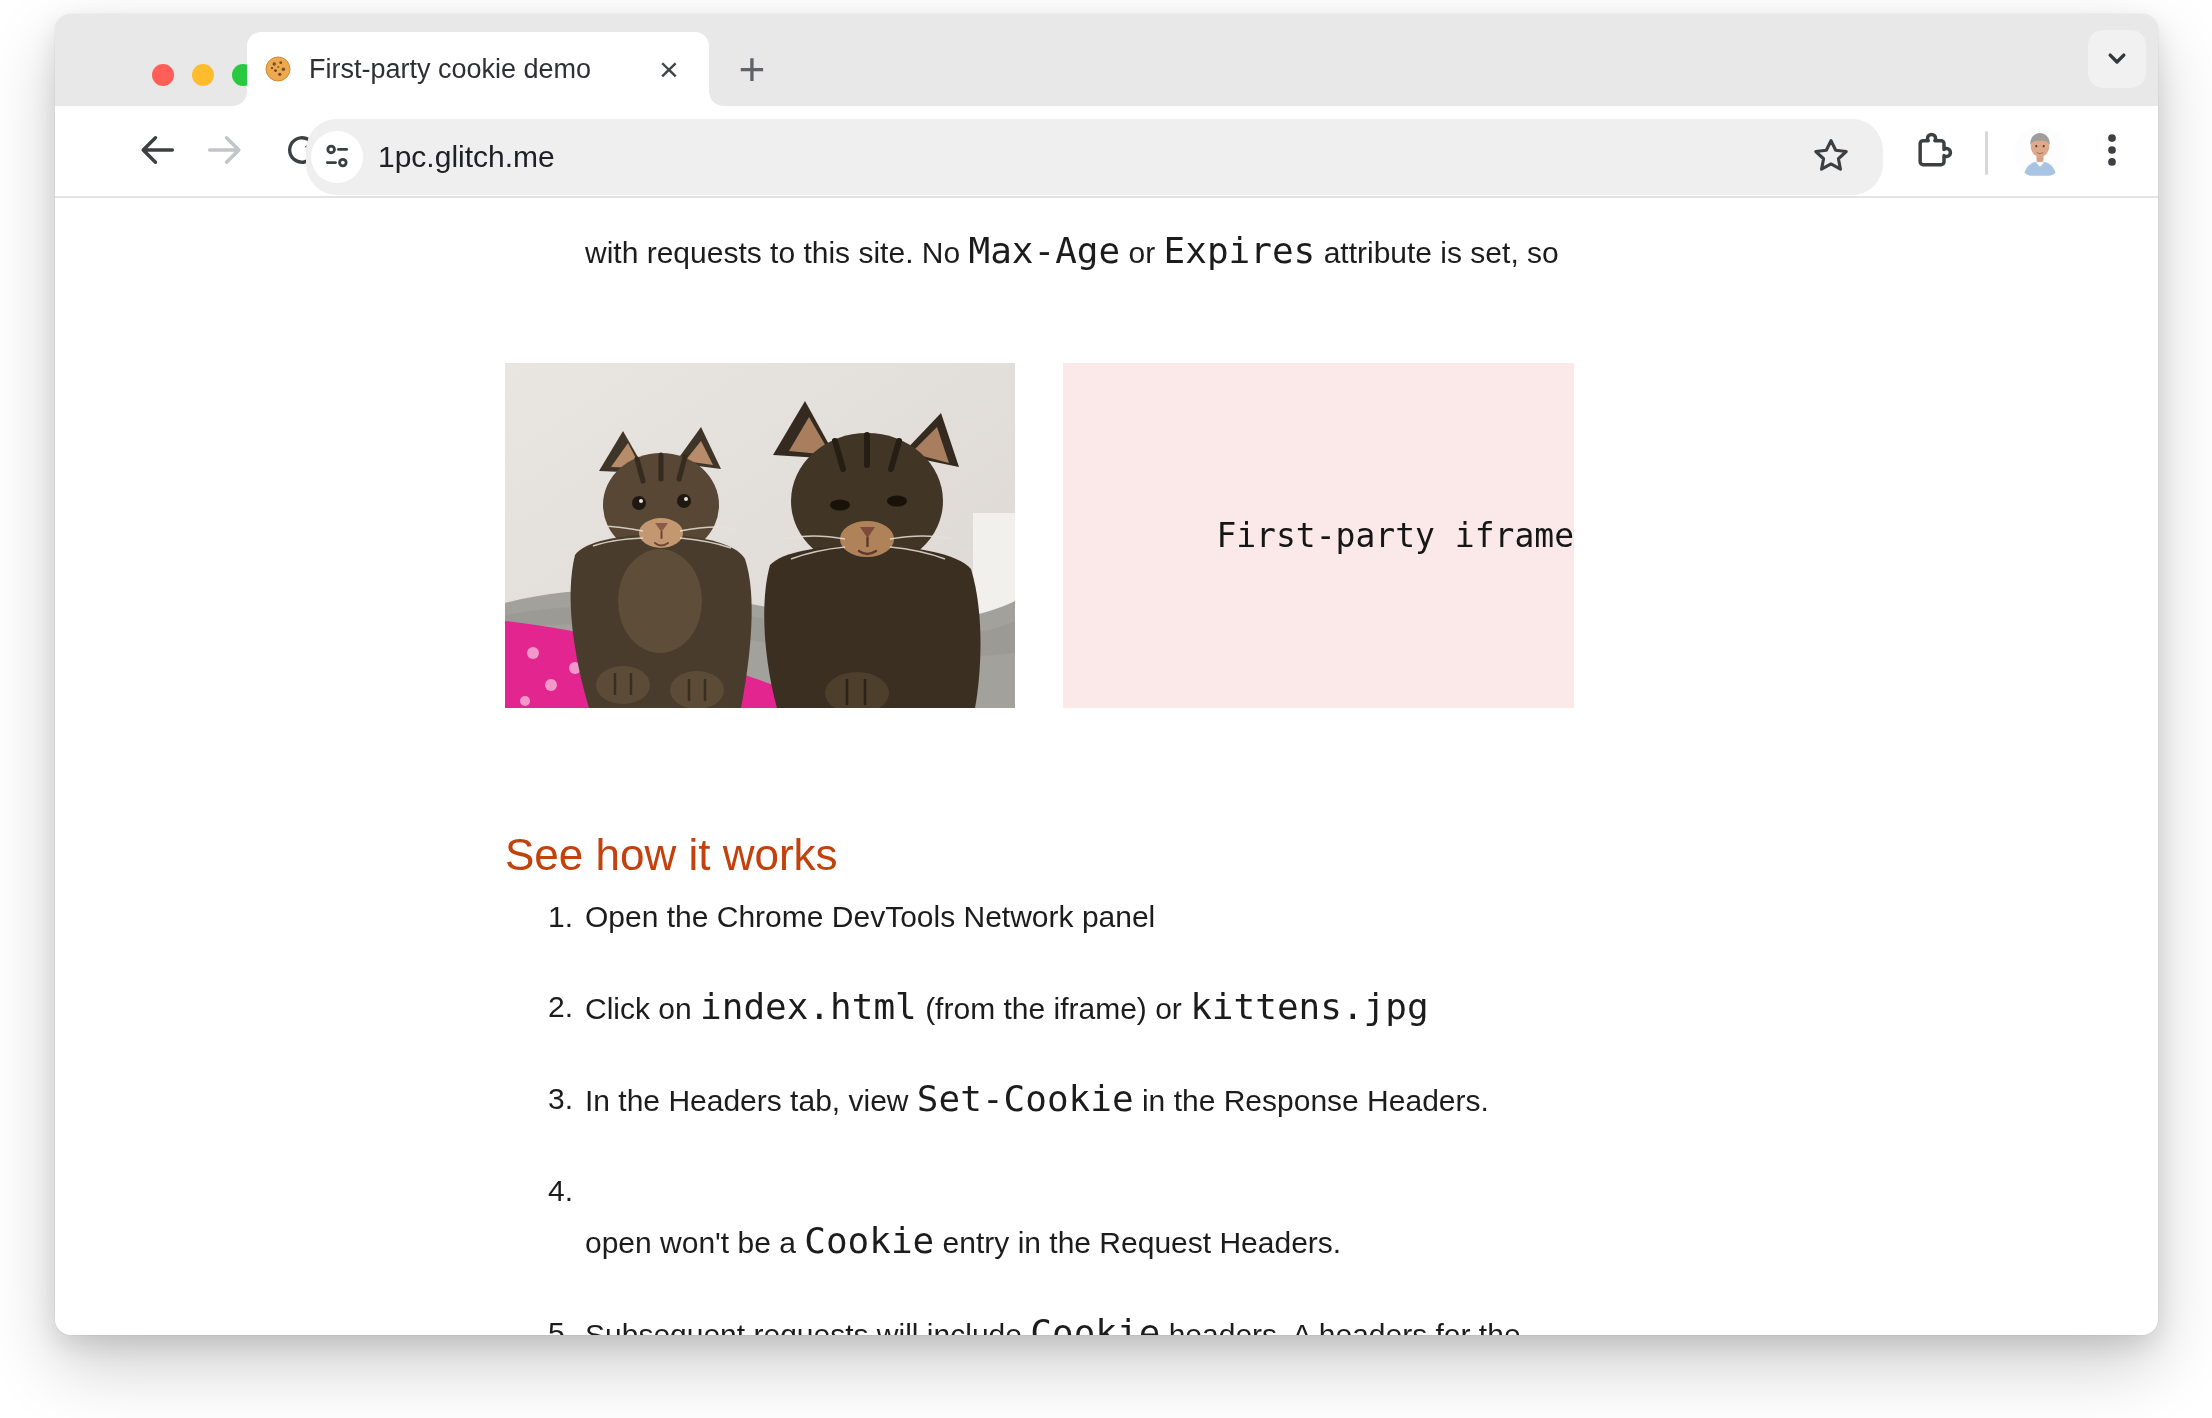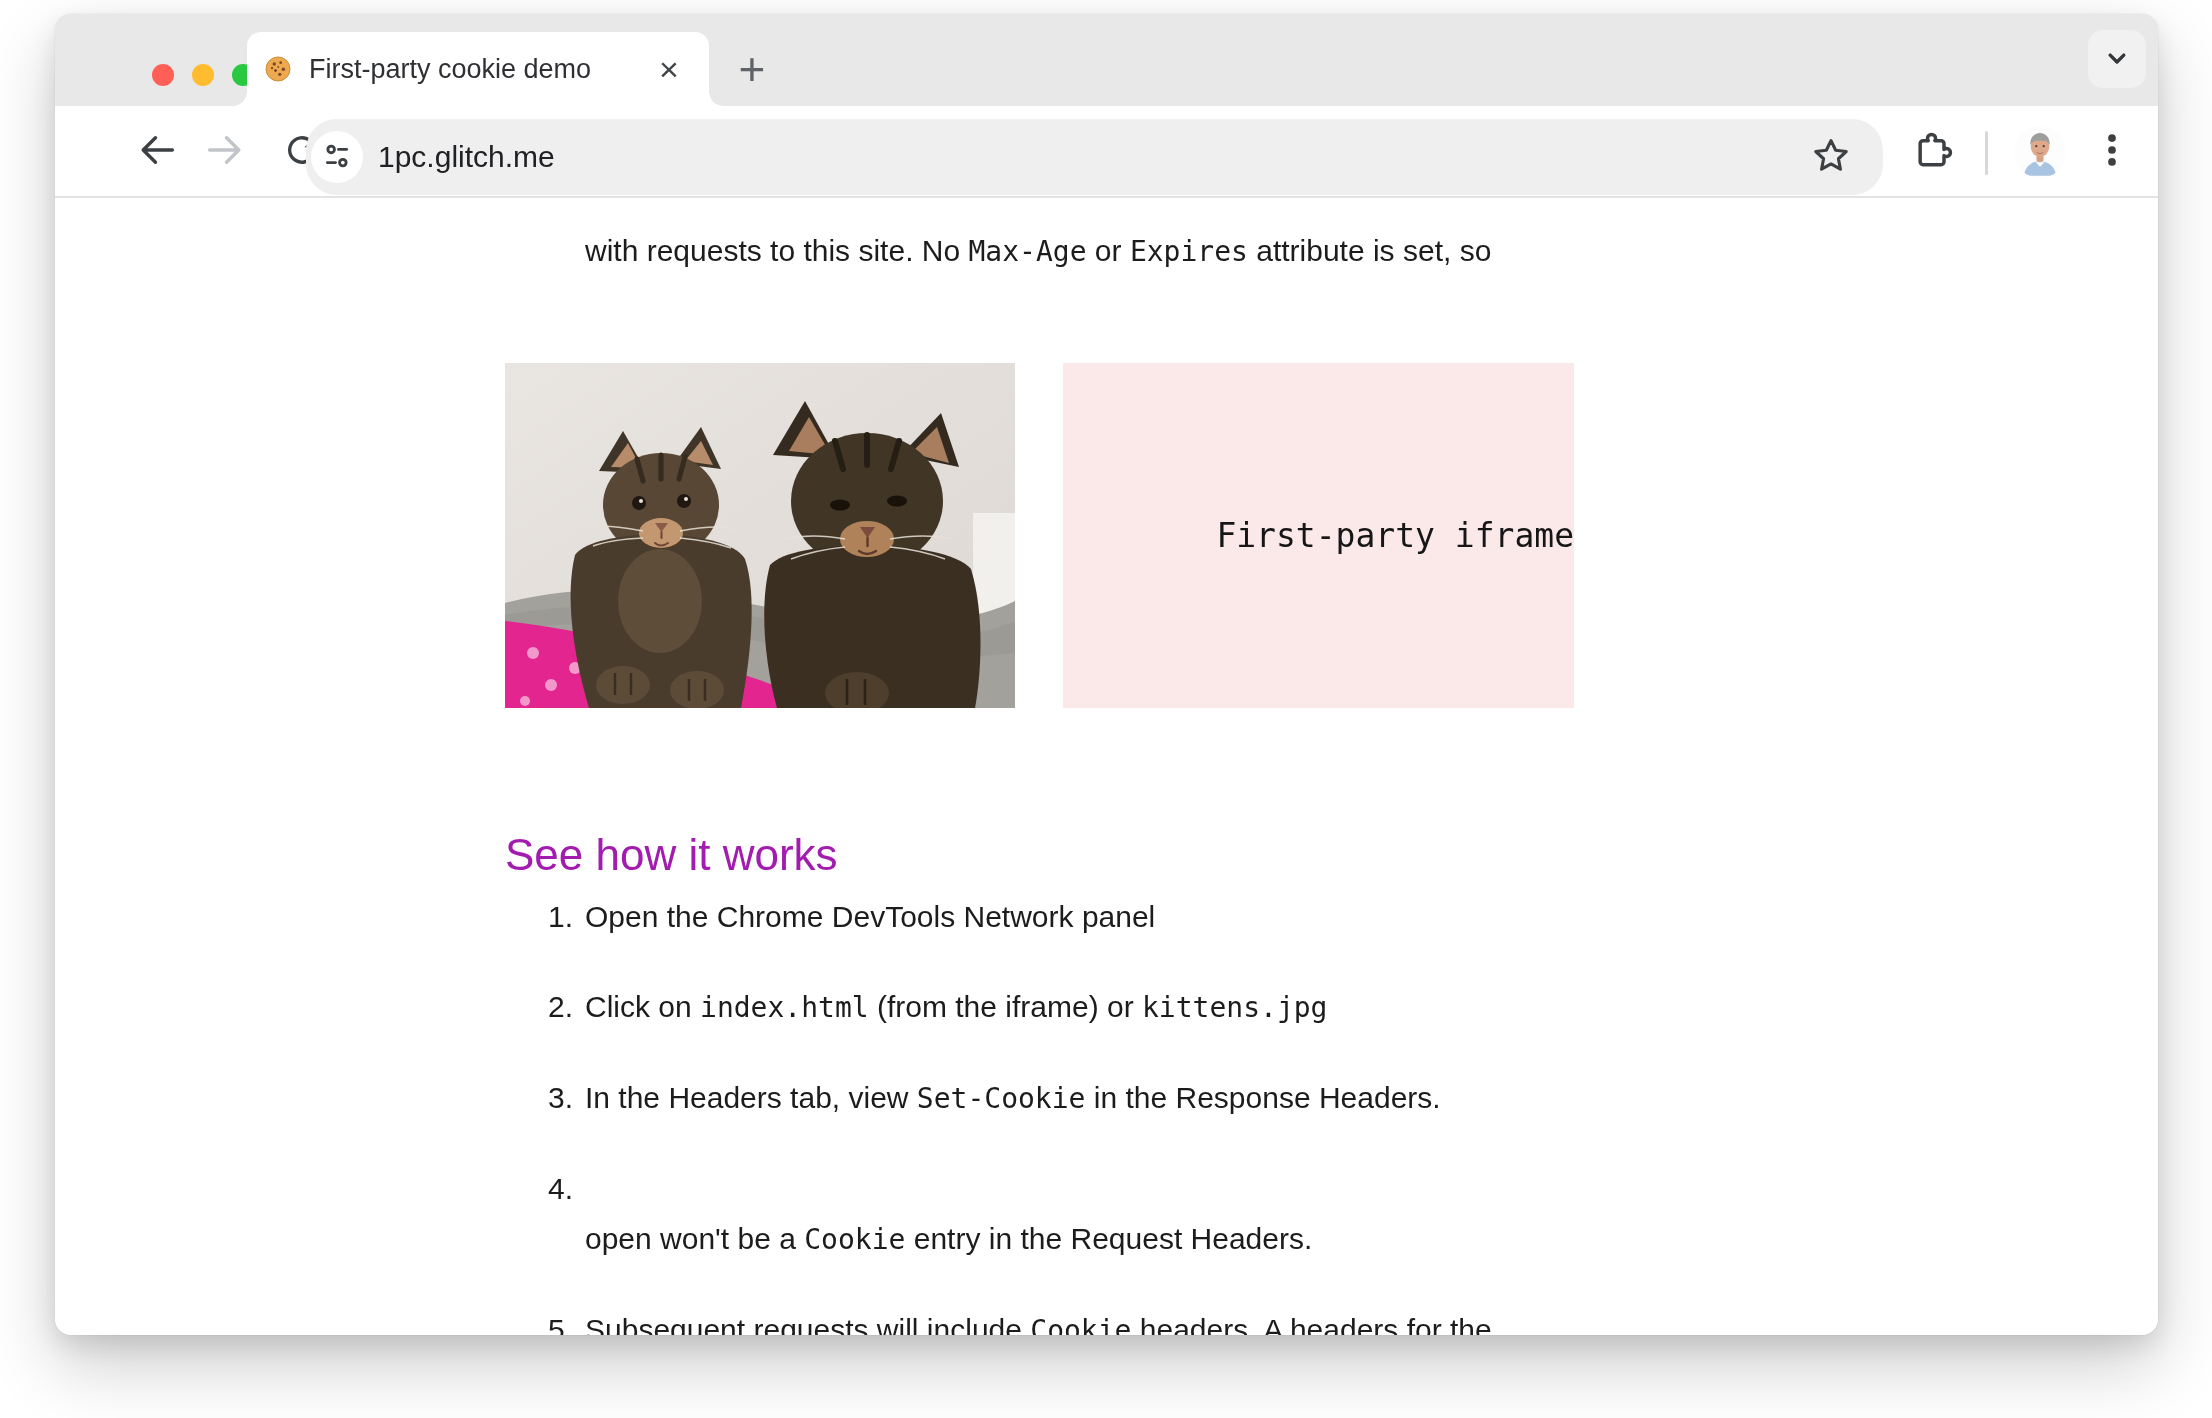--- a/index.html
+++ b/index.html
@@ -41,26 +41,26 @@
   .url{margin-left:15px;font-size:30px;color:#202124;flex:1 1 auto;white-space:nowrap;}
   .starbtn{border:none;background:none;padding:0;width:48px;height:48px;margin-right:28px;
         display:flex;align-items:center;justify-content:center;flex:0 0 auto;}
   .sep{position:absolute;left:1930px;top:25px;width:3px;height:44px;background:#D8D8DA;border-radius:2px;}
   .avatarbtn{position:absolute;left:1959px;top:20px;width:52px;height:52px;border:none;background:none;
         padding:0;border-radius:50%;overflow:hidden;}
   .divider{position:absolute;left:0;top:182px;width:100%;height:2px;background:#E3E3E5;}
   
   .content{position:absolute;left:0;top:184px;width:100%;height:1137px;background:#fff;overflow:hidden;}
   .para{position:absolute;left:530px;top:-4px;width:1220px;font-size:30px;line-height:54px;color:#1C1C1C;}
-  .mono{font-family:"DejaVu Sans Mono",monospace;font-size:28px;}
+  .mono{font-family:"DejaVu Sans Mono",monospace;font-size:36px;}
   .kittens{position:absolute;left:450px;top:165px;width:510px;height:345px;}
   .iframebox{position:absolute;left:1008px;top:165px;width:511px;height:345px;background:#FBE9EA;
         display:flex;align-items:center;justify-content:flex-end;}
   .iframebox .label{font-family:"DejaVu Sans Mono",monospace;font-size:33px;color:#161616;}
-  .h2{position:absolute;left:450px;top:592px;font-size:44px;font-weight:400;color:#a21caf;line-height:56px;}
+  .h2{position:absolute;left:450px;top:592px;font-size:44px;font-weight:400;color:#c2410c;line-height:56px;}
   .steps{position:absolute;left:474px;top:694px;margin:0;padding:0;list-style:none;}
   .steps li{display:flex;margin:0 0 40px 0;font-size:30px;line-height:50px;color:#1C1C1C;}
   .steps .num{width:44px;text-align:right;margin-right:12px;flex:0 0 auto;}
   .steps .runs{flex:1 1 auto;}
 </style>
 <title>First-party cookie demo</title></head>
 <body>
 
 <div class="stage">
   <div class="window">

